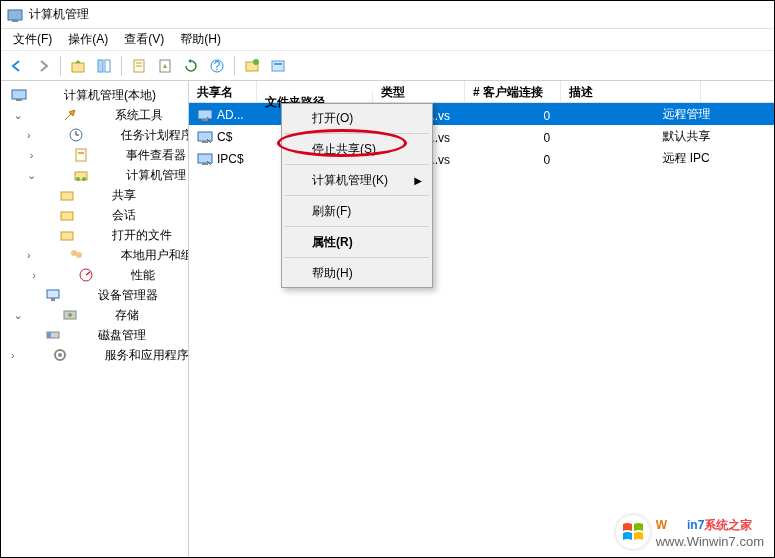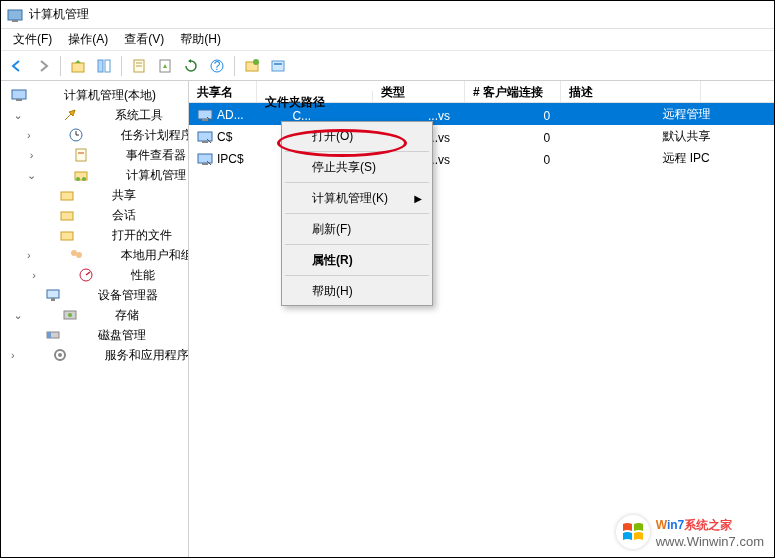--- a/index.html
+++ b/index.html
@@ -21,30 +21,30 @@
 .list-header > div { padding: 3px 8px; border-right: 1px solid #e8e8e8; }
 .list-row { display: flex; height: 22px; align-items: flex-end; gap: 36px; }
 .list-row.selected { background: #0078d7; color: #fff; }
 .list-row > div { padding: 2px 8px; overflow: hidden; text-overflow: ellipsis; white-space: nowrap; display: flex; align-items: center; }
 .col-name { width: 68px; }
 .col-path { width: 116px; margin-top: 10px; }
 .col-type { width: 92px; }
 .col-clients { width: 96px; }
 .col-desc { width: 140px; }
 .row-icon { width: 16px; height: 16px; margin-right: 4px; flex-shrink: 0; }
-.context-menu { position: absolute; left: 280px; top: 120px; width: 152px; background: #f0f0f0; border: 1px solid #a0a0a0; box-shadow: 3px 3px 6px rgba(0,0,0,0.25); padding: 2px; z-index: 10; }
+.context-menu { position: absolute; left: 280px; top: 102px; width: 152px; background: #f0f0f0; border: 1px solid #a0a0a0; box-shadow: 3px 3px 6px rgba(0,0,0,0.25); padding: 2px; z-index: 10; }
 .menu-item { height: 24px; display: flex; align-items: center; padding: 0 22px 0 28px; cursor: default; position: relative; }
 .menu-sep { height: 1px; background: #d0d0d0; margin: 3px 1px; }
 .menu-arrow { position: absolute; right: 8px; font-size: 10px; }
 .highlight-oval { position: absolute; left: 276px; top: 128px; width: 130px; height: 28px; border: 3px solid #d9001b; border-radius: 50%; z-index: 11; pointer-events: none; }
 .watermark { position: absolute; right: 10px; bottom: 8px; display: flex; align-items: center; gap: 6px; z-index: 20; }
 .watermark .logo { width: 34px; height: 34px; border-radius: 50%; background: #fff; display: flex; align-items: center; justify-content: center; box-shadow: 0 0 4px rgba(0,0,0,0.2); }
 .watermark .text1 { font-size: 16px; font-weight: bold; }
 .watermark .text1 .w { color: #e67817; }
-.watermark .text1 .rest { color: #1a73e8; }
+.watermark .text1 .rest { color: #1a73e8; padding-left: 20px; }
 .watermark .text2 { font-size: 13px; color: #666; display: block; }
 svg { display: block; }
 </style>
 </head>
 <body>
 
 <div class="titlebar">
   <span class="app-icon">
     <svg width="16" height="16">
         <rect x="1" y="3" width="14" height="10" fill="#89b7e0" stroke="#3a6ea5"></rect>

